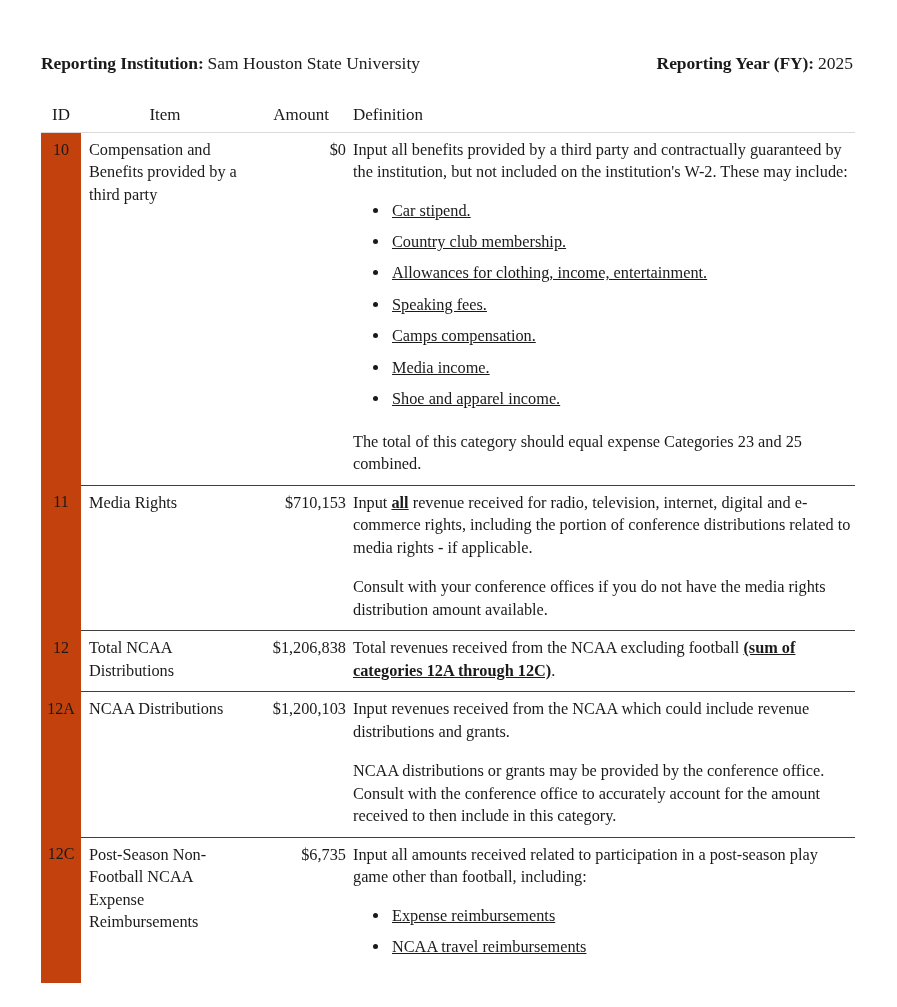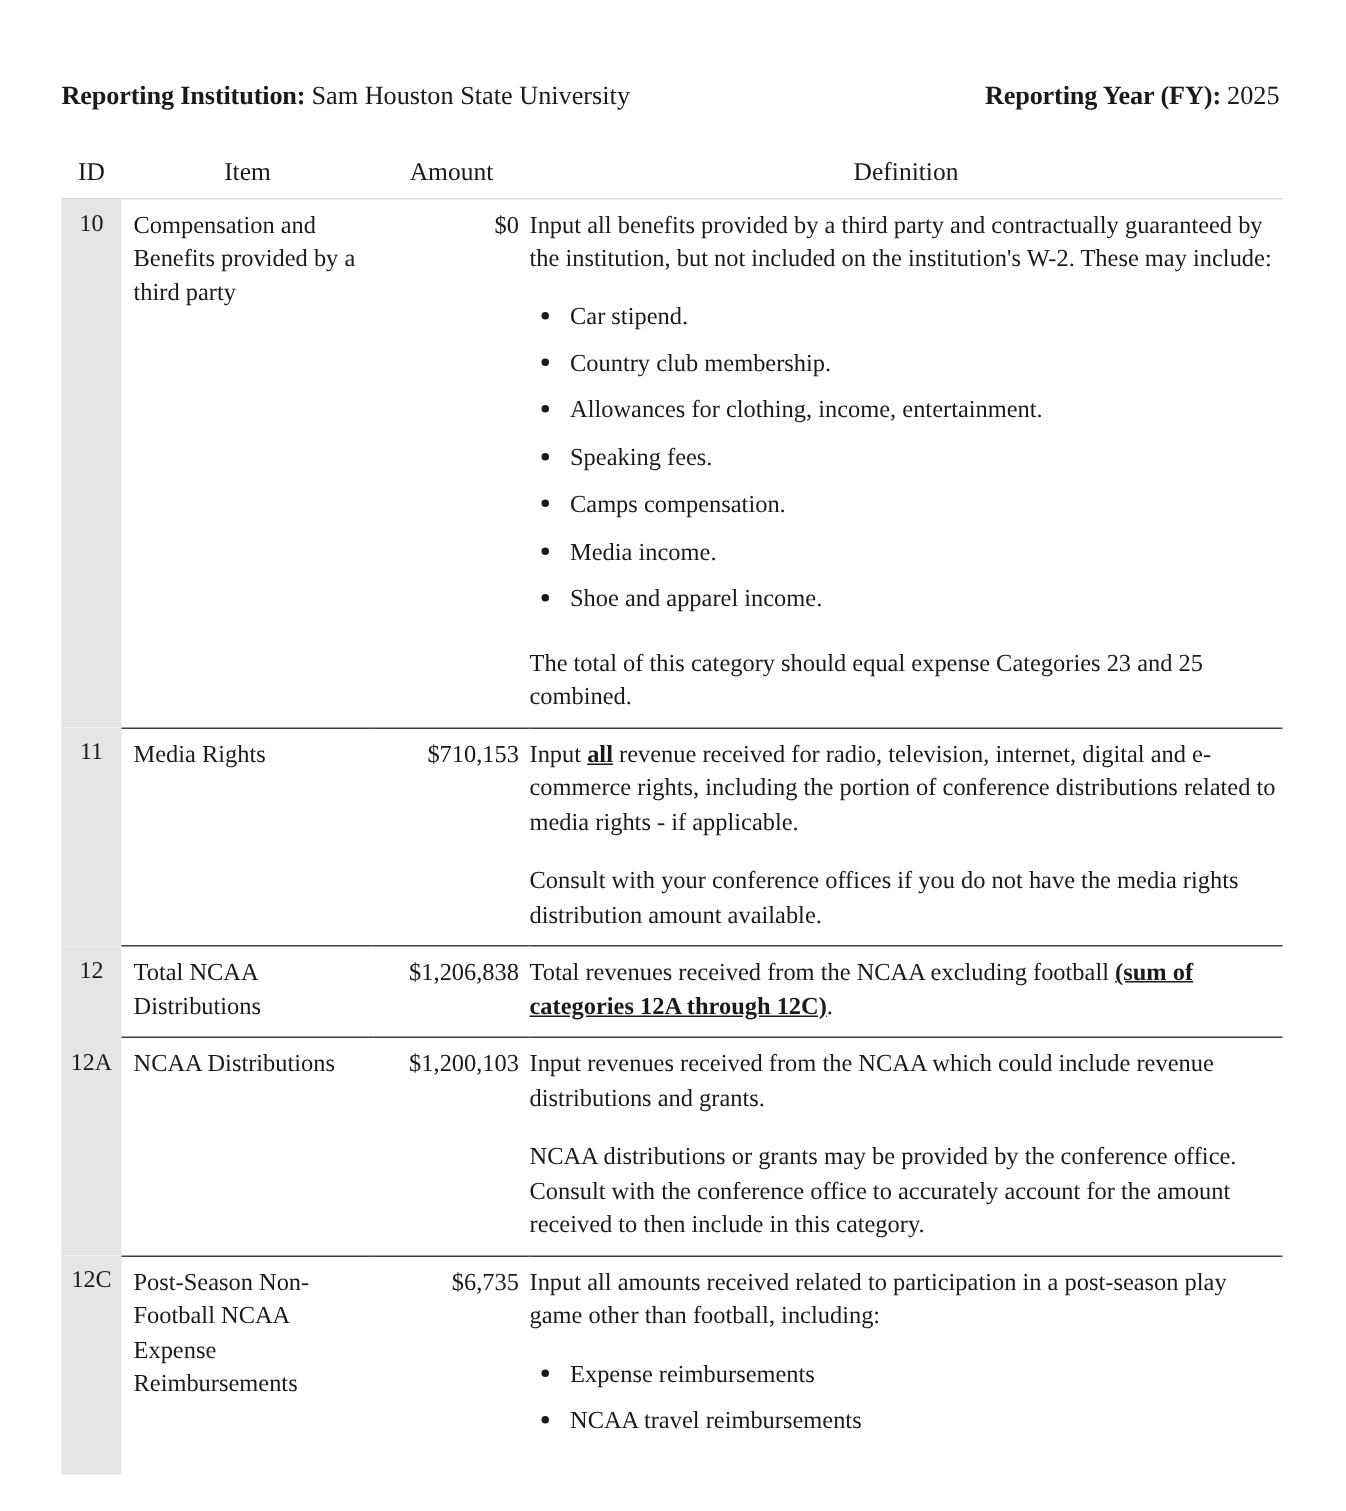--- a/index.html
+++ b/index.html
@@ -66,33 +66,33 @@
     font-weight: normal;
     font-size: 17px;
     padding: 0 0 7px 0;
     border-bottom: 1px solid #d9d9d9;
     vertical-align: bottom;
     line-height: 1.15;
   }
   th.th-id     { text-align: center; }
   th.th-item   { text-align: center; }
   th.th-amount { text-align: center; padding-right: 4px; }
-  th.th-def    { text-align: center; }
+  th.th-def    { text-align: left; }
 
   .rev-table tbody td {
     vertical-align: top;
     padding-top: 6px;
     padding-bottom: 9px;
     border-bottom: 1px solid #404040;
     line-height: 1.38;
   }
   .rev-table tbody tr:last-child td { border-bottom: none; }
 
   td.cell-id {
-    background: #e5e5e5;
+    background: #c2410c;
     text-align: center;
     border-bottom: none !important;
     padding-left: 0;
     padding-right: 0;
     font-size: 16px;
   }
   td.cell-item {
     padding-left: 8px;
     padding-right: 6px;
     word-wrap: break-word;
@@ -111,22 +111,23 @@
     margin: 0;
   }
   .def-p + .def-p { margin-top: 17px; }
 
   .def-list {
     margin: 16px 0 15px 0;
     padding-left: 25px;
     list-style: disc;
   }
   .def-list li {
-    margin: 0 0 9px 0;
+    margin: 0 0 9px 12px;
     padding-left: 2px;
+    text-decoration: underline;
   }
   .def-list li:last-child { margin-bottom: 0; }
   .def-list + .def-p { margin-top: 20px; }
 
   .bu {
     font-weight: bold;
     text-decoration: underline;
   }
 </style>
 </head>

